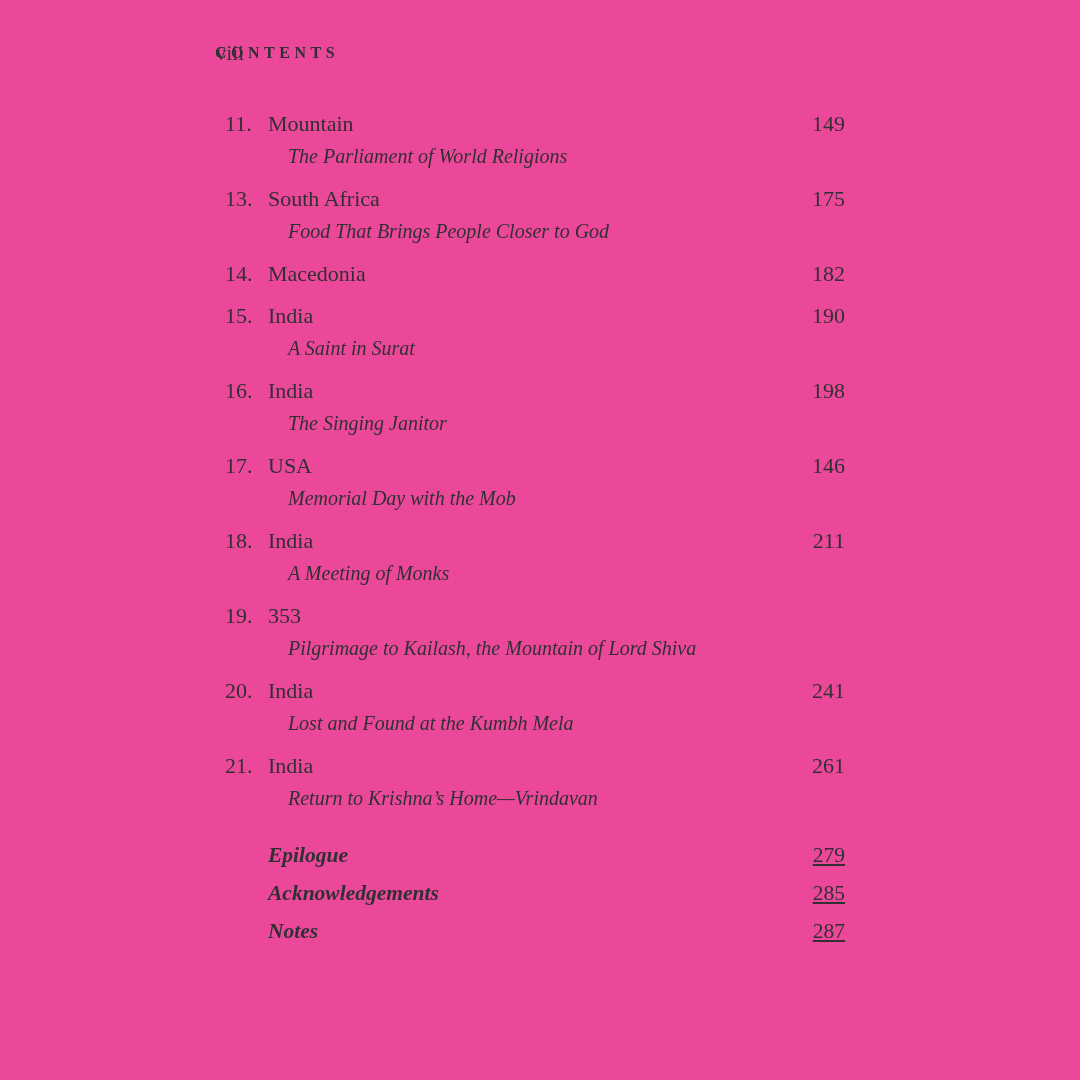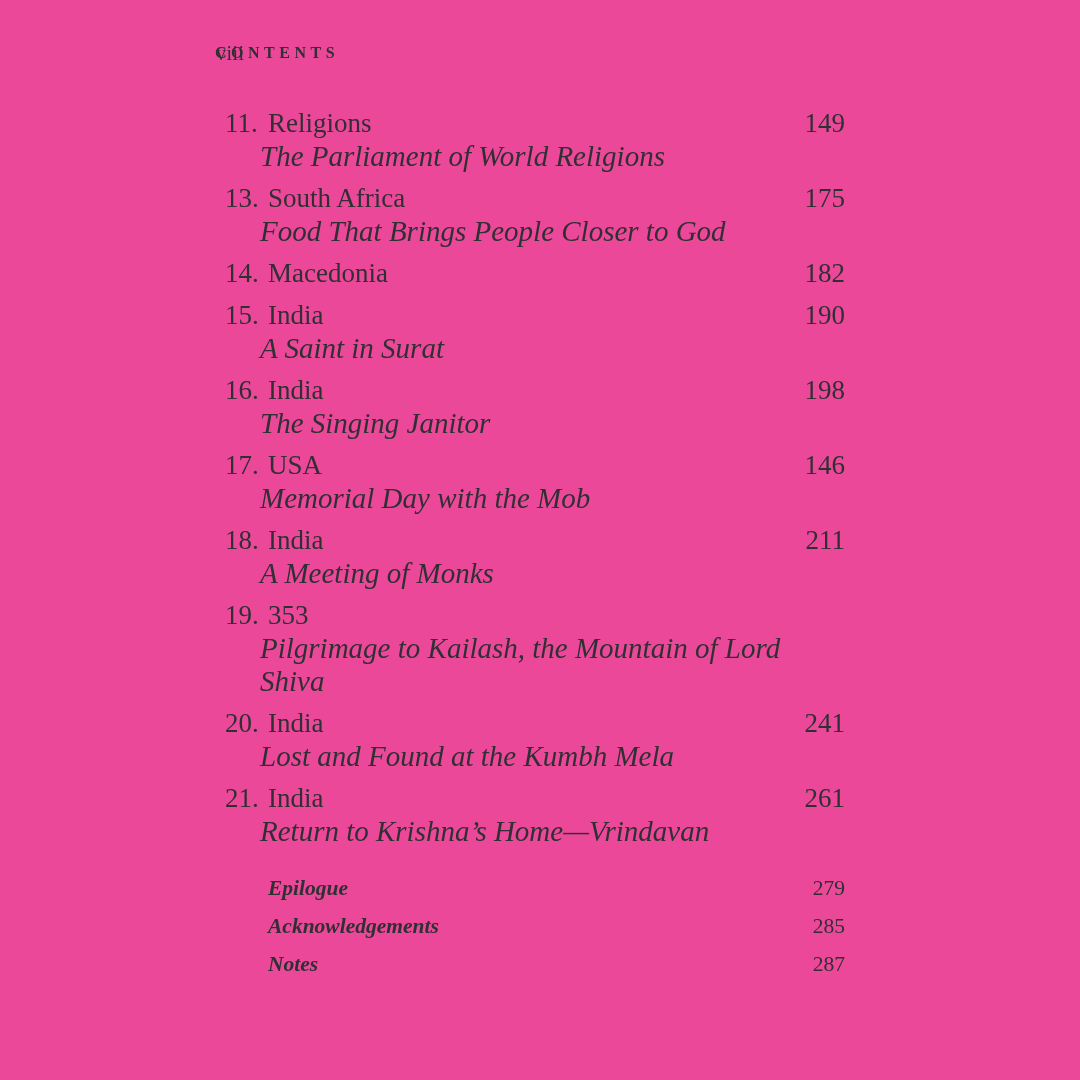--- a/index.html
+++ b/index.html
@@ -50,37 +50,37 @@
     padding: 0;
     list-style: none;
   }
   .toc-entry {
     margin-bottom: 9px;
   }
   .entry-main {
     display: flex;
     align-items: center;
     line-height: 33px;
-    font-size: 27px;
+    font-size: 22px;
   }
   .entry-num {
     flex: 0 0 43px;
     margin-left: 10px;
   }
   .entry-title {
     flex: 1 1 auto;
   }
   .entry-page {
     flex: 0 0 auto;
     text-align: right;
   }
   .entry-subtitle {
-    margin-left: 45px;
+    margin-left: 73px;
     line-height: 33px;
-    font-size: 29px;
+    font-size: 20px;
     font-style: italic;
   }
   .back-matter {
     margin-top: 21px;
     padding: 0;
     list-style: none;
   }
   .back-entry {
     display: flex;
     align-items: baseline;
@@ -89,39 +89,40 @@
   }
   .back-title {
     flex: 1 1 auto;
     margin-left: 53px;
     font-style: italic;
     font-weight: bold;
   }
   .back-page {
     flex: 0 0 auto;
     text-align: right;
+    text-decoration: underline;
   }
 </style>
 </head>
 <body>
 
 <div class="page">
   <div class="content">
 
     <div class="header-row">
       <span class="folio">viii</span>
       <span class="contents-title">CONTENTS</span>
     </div>
 
     <ul class="toc-list">
 
         <li class="toc-entry">
           <div class="entry-main">
             <span class="entry-num">11.</span>
-            <span class="entry-title">Religions</span>
+            <span class="entry-title">Mountain</span>
             <span class="entry-page">149</span>
           </div>
           <div class="entry-subtitle">The Parliament of World Religions</div>
         </li>
 
 
         <li class="toc-entry">
           <div class="entry-main">
             <span class="entry-num">13.</span>
             <span class="entry-title">South Africa</span>

